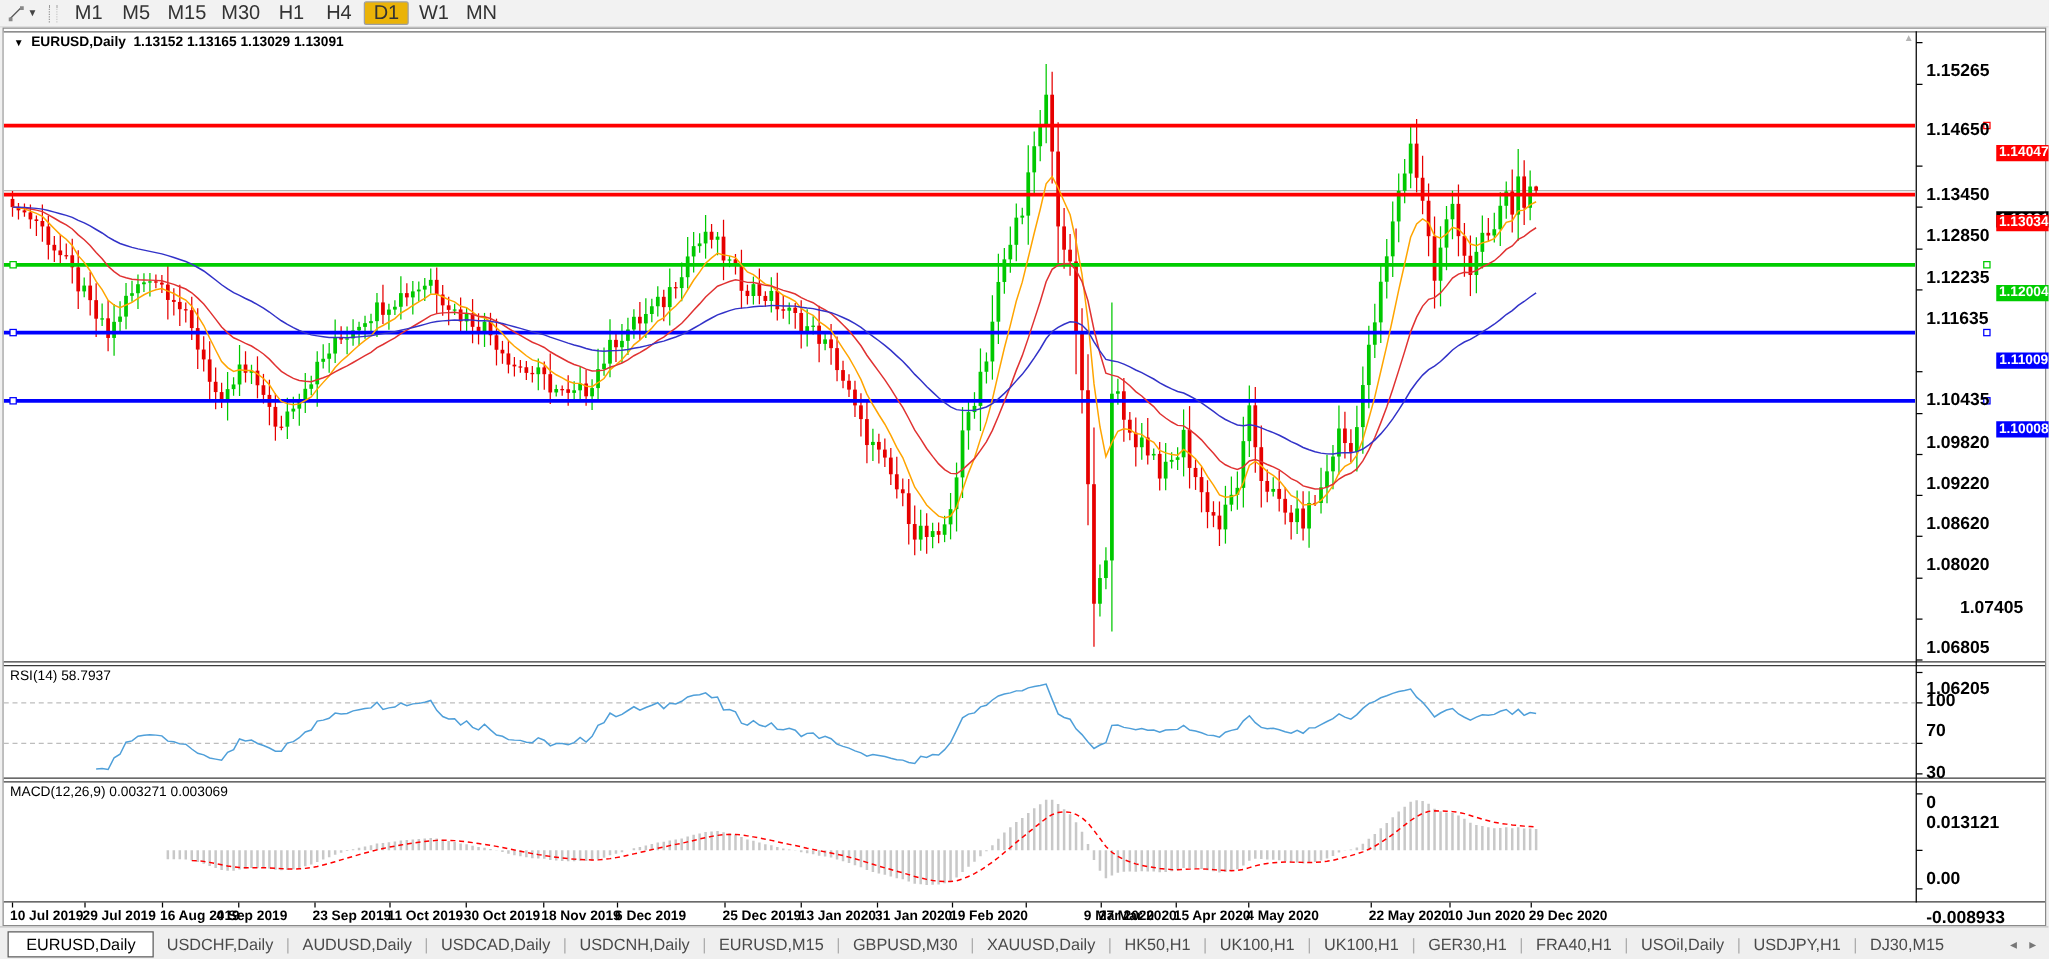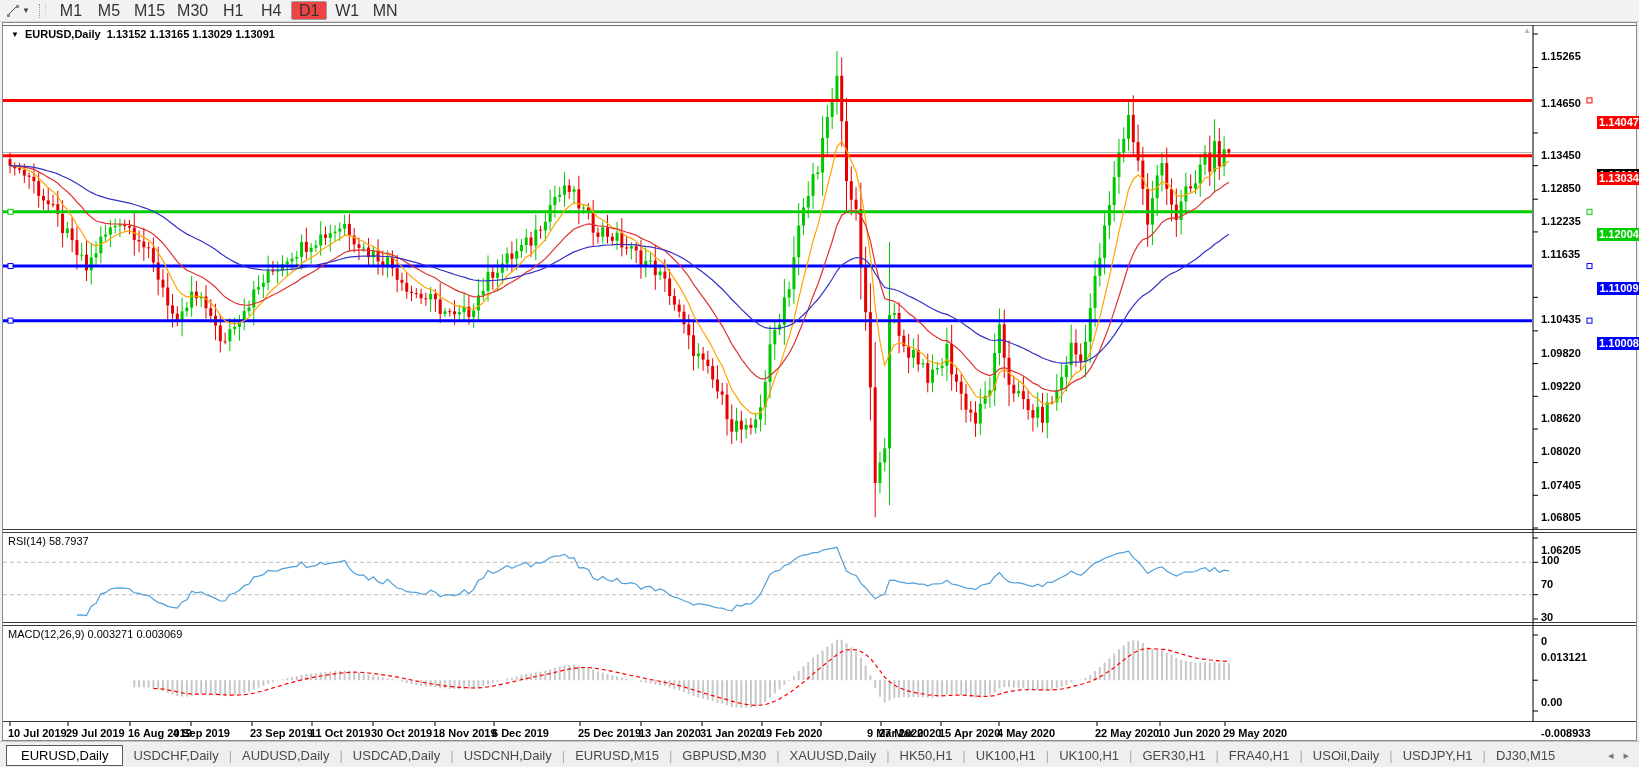--- a/index.html
+++ b/index.html
@@ -5,30 +5,30 @@
   html,body{margin:0;padding:0;background:#f0f0f0;font-family:"Liberation Sans",sans-serif;}
   #app{position:relative;width:1639px;height:767px;overflow:hidden;background:#f0f0f0;}
   
   #toolbar{position:absolute;left:0;top:0;width:1639px;height:21px;background:#f2f2f2;
            border-bottom:1px solid #d9d9d9;display:flex;align-items:center;}
   .tool-icon{width:18px;height:16px;margin-left:4px;display:flex;align-items:center;justify-content:center;}
   .dd-arrow{font-size:8px;color:#444;margin:0 3px 0 0;}
   .grip{width:5px;height:14px;border-left:1px dotted #9a9a9a;border-right:1px dotted #c9c9c9;margin:0 6px;}
   .tbtn{min-width:26px;height:17px;padding:0 4px;margin:0 1px;font-size:16px;color:#333;
         display:flex;align-items:center;justify-content:center;border:1px solid transparent;border-radius:2px;}
-  .tbtn.active{background:#ef4444;border:1px solid #9f9f9f;}
+  .tbtn.active{background:#eab308;border:1px solid #9f9f9f;}
   
   #window{position:absolute;left:2px;top:22px;width:1635px;height:719px;background:#fff;
           border:1px solid #8a8a8a;box-sizing:border-box;}
   .panel{position:absolute;left:0;width:1633px;background:#fff;border-top:1px solid #3a3a3a;border-bottom:1px solid #3a3a3a;box-sizing:border-box;}
   #panel-main{top:2px;height:505px;border-top:1px solid #6a6a6a;}
   #panel-rsi{top:509px;height:91px;}
   #panel-macd{top:602px;height:97px;}
   #gfx{position:absolute;left:0;top:0;z-index:5;pointer-events:none;}
-  .axis-label{position:absolute;left:1538px;z-index:6;font-size:11px;font-weight:700;color:#000;line-height:12px;}
+  .axis-label{position:absolute;left:1538px;z-index:6;font-size:14px;font-weight:700;color:#000;line-height:12px;}
   .line-label{position:absolute;left:1594px;width:44px;height:13px;z-index:7;font-size:11px;font-weight:700;
               color:#fff;text-align:center;line-height:13px;}
   .date-label{position:absolute;top:704px;z-index:6;font-size:11px;font-weight:700;color:#000;white-space:nowrap;}
   #chart-title{position:absolute;left:8px;top:5px;z-index:8;font-size:11px;font-weight:700;color:#000;display:flex;align-items:center;gap:6px;}
   #chart-title .tri{font-size:8px;}
   .ind-label{position:absolute;left:5px;z-index:8;font-size:11px;color:#000;}
   #rsi-label{top:512px;}
   #macd-label{top:605px;}
   #axis-scroll{position:absolute;left:1520px;top:3px;z-index:8;font-size:8px;color:#b5b5b5;}
   
@@ -896,21 +896,21 @@
         <div class="axis-label" style="top: 58px; margin-top: 16px;">1.14650</div>
         <div class="axis-label" style="top: 125.964px;">1.13450</div>
         <div class="axis-label" style="top: 158.679px;">1.12850</div>
         <div class="axis-label" style="top: 192.212px;">1.12235</div>
         <div class="axis-label" style="top: 224.927px;">1.11635</div>
         <div class="axis-label" style="top: 290.358px;">1.10435</div>
         <div class="axis-label" style="top: 323.891px;">1.09820</div>
         <div class="axis-label" style="top: 356.606px;">1.09220</div>
         <div class="axis-label" style="top: 389.321px;">1.08620</div>
         <div class="axis-label" style="top: 422.036px;">1.08020</div>
-        <div class="axis-label" style="top: 455.57px;">1.07405</div>
+        <div class="axis-label" style="top: 455.57px; margin-left: 27px;">1.07405</div>
         <div class="axis-label" style="top: 488.285px;">1.06805</div>
         <div class="axis-label" style="top: 521px;">1.06205</div>
         <div class="line-label" style="top: 145.538px; background: rgb(0, 0, 0); z-index: 6;">1.13091</div>
         <div class="line-label" style="top: 93.4119px; background: rgb(255, 0, 0); z-index: 7;">1.14047</div>
         <div class="line-label" style="top: 148.646px; background: rgb(255, 0, 0); z-index: 7;">1.13034</div>
         <div class="line-label" style="top: 204.807px; background: rgb(0, 204, 0); z-index: 7;">1.12004</div>
         <div class="line-label" style="top: 259.06px; background: rgb(0, 0, 255); z-index: 7;">1.11009</div>
         <div class="line-label" style="top: 313.64px; background: rgb(0, 0, 255); z-index: 7;">1.10008</div>
         <div class="axis-label" style="top: 531px;">100</div>
         <div class="axis-label" style="top: 555.3px;">70</div>
@@ -932,21 +932,21 @@
       <div class="date-label" style="left: 575px;">25 Dec 2019</div>
       <div class="date-label" style="left: 636px;">13 Jan 2020</div>
       <div class="date-label" style="left: 697px;">31 Jan 2020</div>
       <div class="date-label" style="left: 757px;">19 Feb 2020</div>
       <div class="date-label" style="left: 816px; padding-left: 48px;">9 Mar 2020</div>
       <div class="date-label" style="left: 876px;">27 Mar 2020</div>
       <div class="date-label" style="left: 936px;">15 Apr 2020</div>
       <div class="date-label" style="left: 994px;">4 May 2020</div>
       <div class="date-label" style="left: 1092px;">22 May 2020</div>
       <div class="date-label" style="left: 1155px;">10 Jun 2020</div>
-      <div class="date-label" style="left: 1220px;">29 May 2020</div>
+      <div class="date-label" style="left: 1220px;">29 Dec 2020</div>
     </div>
 
   <div id="tabbar">
     <div id="tabs-host" style="display:flex;align-items:center;">
         <div class="tab active">EURUSD,Daily</div>
         <div class="tab">USDCHF,Daily</div>
         <span class="tab-sep">|</span>
         <div class="tab">AUDUSD,Daily</div>
         <span class="tab-sep">|</span>
         <div class="tab">USDCAD,Daily</div>

